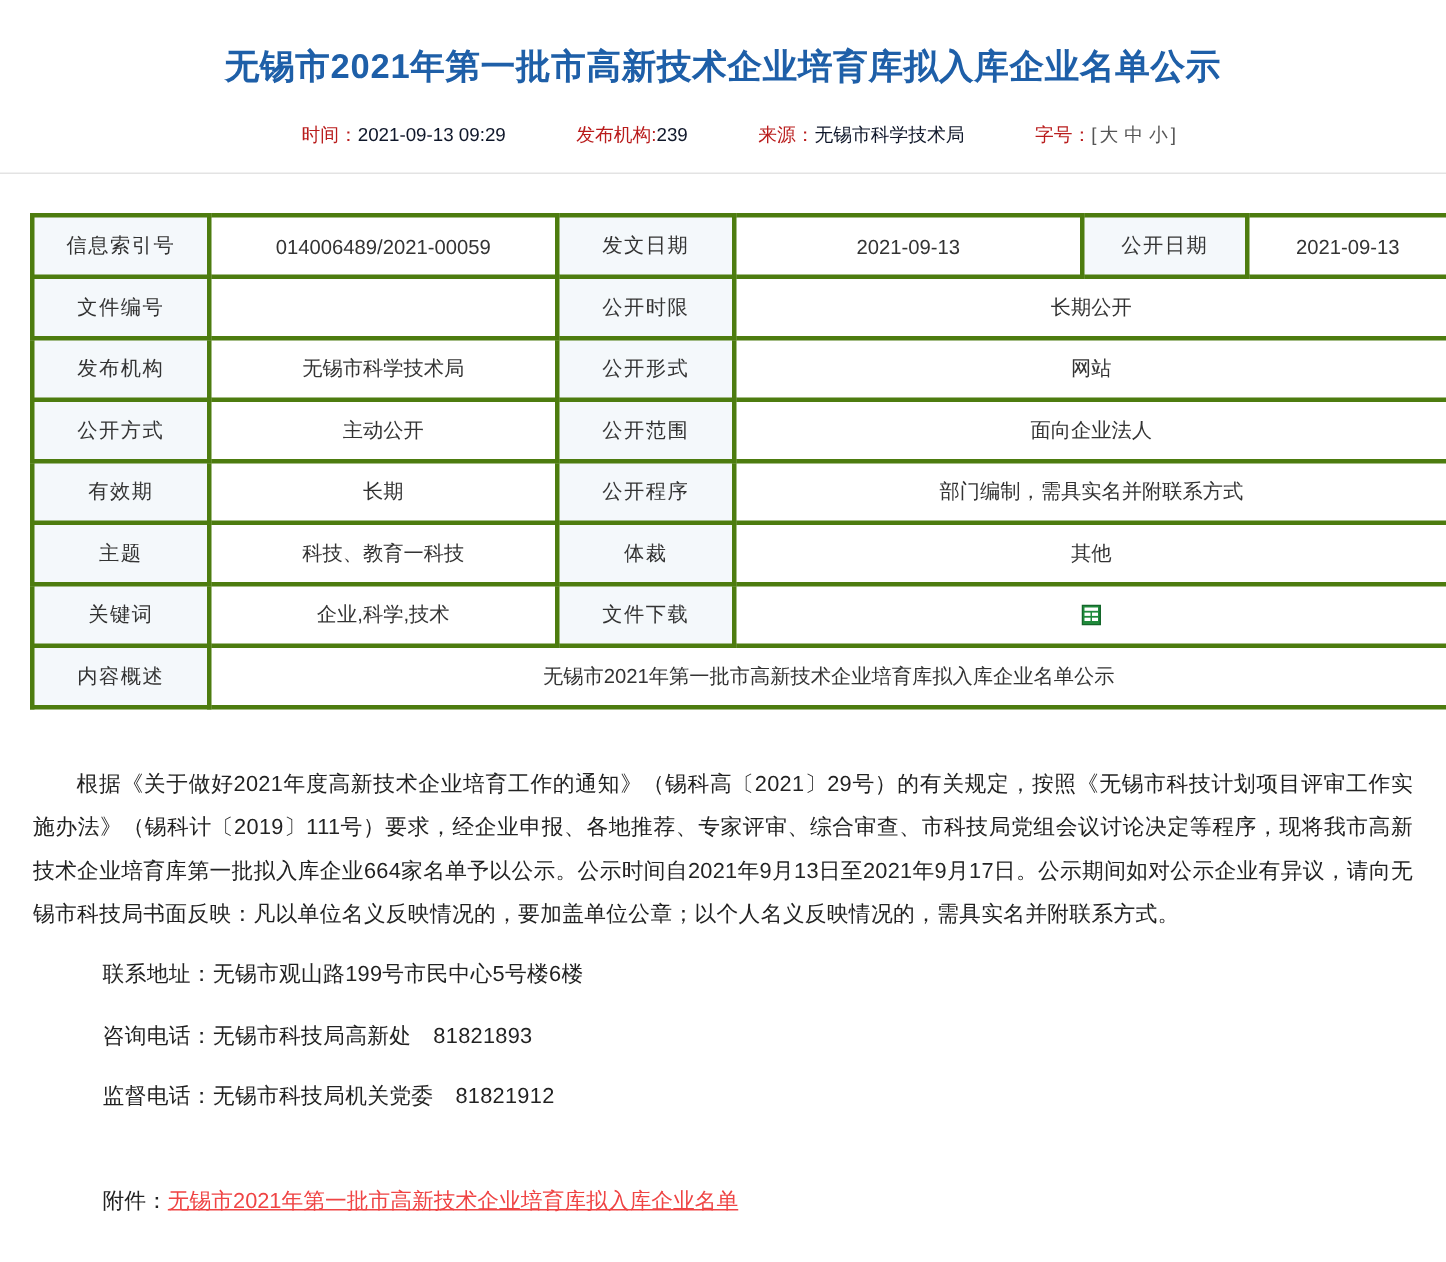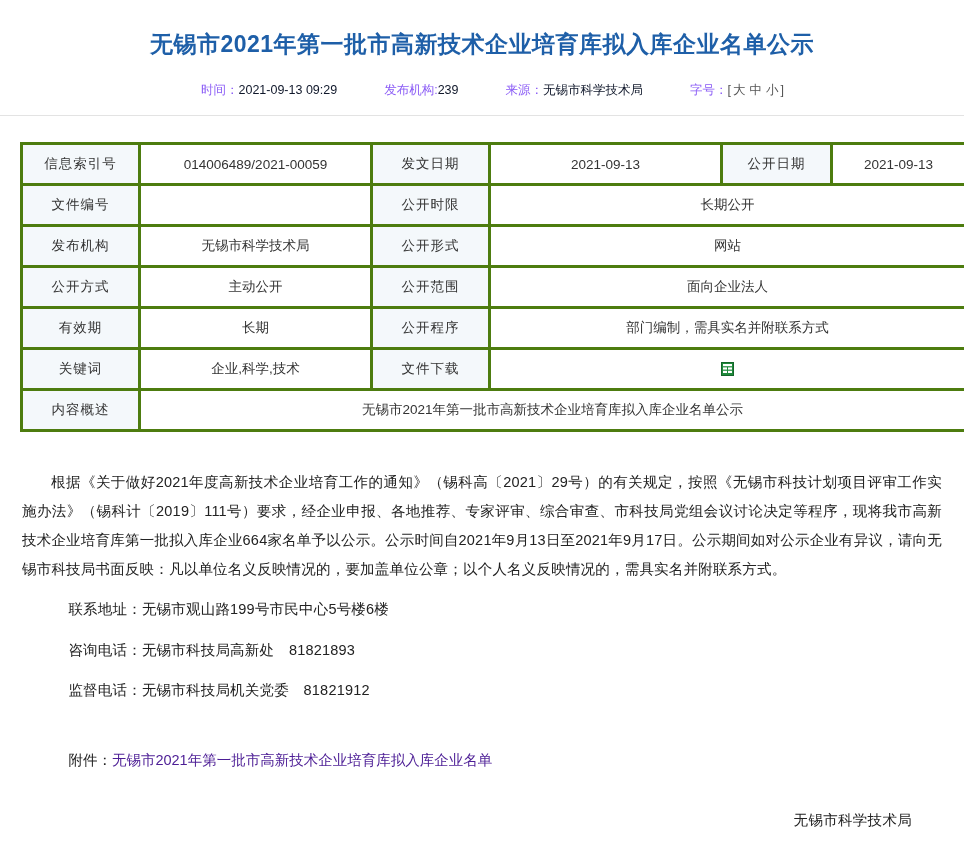--- a/index.html
+++ b/index.html
@@ -36,21 +36,21 @@
     justify-content: center;
     align-items: center;
     gap: 26px;
     font-size: 12.5px;
     color: #555555;
     padding: 22px 0 0 0;
   }
   .meta-item {
     white-space: nowrap;
   }
-  .meta-label { color: #8b5cf6; padding-left: 21px; }
+  .meta-label { color: #b91c1c; padding-left: 21px; }
   .meta-value { color: #0f172a; }
   .fontsize-group { white-space: nowrap; }
   .fontsize-group .bracket { color: #555; }
   .fs-link {
     color: #555;
     text-decoration: none;
     padding: 0 2px;
     cursor: pointer;
   }
   .meta-sep {
@@ -117,21 +117,22 @@
     padding-left: 3.2em;
     line-height: 2.1;
     letter-spacing: 0.2px;
   }
   .attach-line {
     margin: 40px 0 0 0;
     padding-left: 3.2em;
     font-size: 14.5px;
   }
   .attach-link {
-    color: #4c1d95;
+    color: #ef4444;
+    text-decoration: underline;
     cursor: pointer;
     margin-top: 48px;
   }
   .signature {
     margin: 30px 30px 0 0;
     text-align: right;
     font-size: 14.5px;
     color: #222;
     line-height: 2.2;
     letter-spacing: 0.3px;
@@ -198,20 +199,26 @@
             <td class="lbl">公开范围</td>
             <td colspan="3" class="val">面向企业法人</td>
           </tr>
           <tr>
             <td class="lbl">有效期</td>
             <td class="val">长期</td>
             <td class="lbl">公开程序</td>
             <td colspan="3" class="val">部门编制，需具实名并附联系方式</td>
           </tr>
           <tr>
+            <td class="lbl">主题</td>
+            <td class="val">科技、教育一科技</td>
+            <td class="lbl">体裁</td>
+            <td colspan="3" class="val">其他</td>
+          </tr>
+          <tr>
             <td class="lbl">关键词</td>
             <td class="val">企业,科学,技术</td>
             <td class="lbl">文件下载</td>
             <td colspan="3" class="val"><a class="dl-icon"><svg width="13" height="14" viewBox="0 0 13 14">
                   <rect x="0.5" y="0.5" width="12" height="13" fill="#1f8a3b" stroke="#14662a"></rect>
                   <rect x="2" y="2" width="9" height="2.2" fill="#ffffff"></rect>
                   <rect x="2" y="5.4" width="4" height="2.2" fill="#ffffff"></rect>
                   <rect x="7" y="5.4" width="4" height="2.2" fill="#ffffff"></rect>
                   <rect x="2" y="8.8" width="4" height="2.2" fill="#ffffff"></rect>
                   <rect x="7" y="8.8" width="4" height="2.2" fill="#ffffff"></rect>

